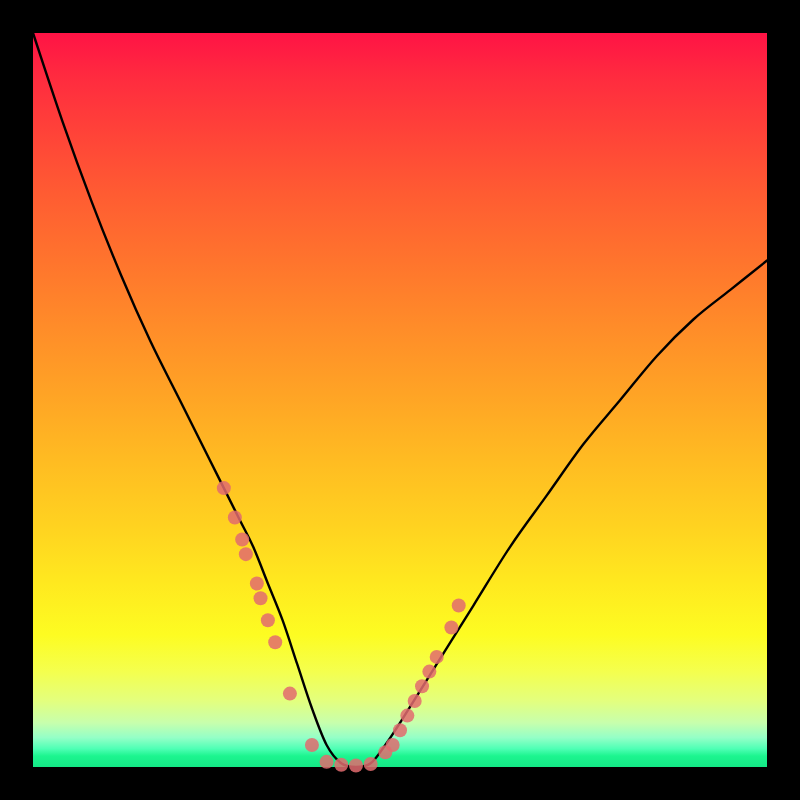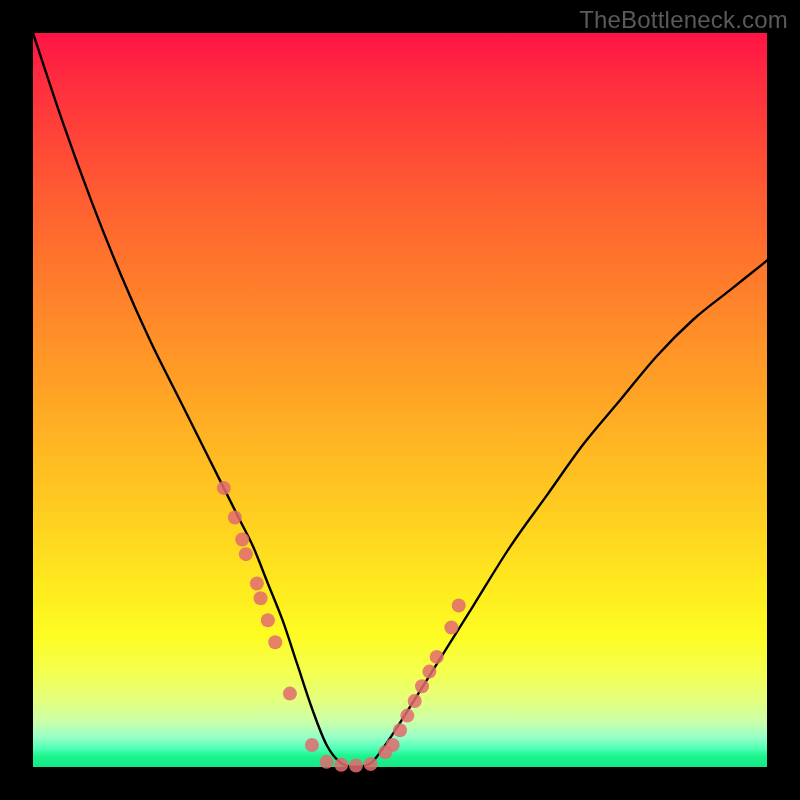--- a/index.html
+++ b/index.html
@@ -62,21 +62,20 @@
     top: 0;
     width: 734px;
     height: 734px;
     overflow: visible;
   }
 </style>
 </head>
 <body>
 
 <div class="frame">
-  <div class="watermark">TheBottleneck.com</div>
 
   <div class="plot">
     <svg class="curve" viewBox="0 0 734 734" preserveAspectRatio="none">
       <path fill="none" stroke="#000000" stroke-width="2.4" stroke-linejoin="round" stroke-linecap="round" d="M 0 0 C 4.8933333333333335 14.680000000000007, 19.57333333333333 59.943333333333385, 29.36 88.08000000000004 C 39.14666666666667 116.2166666666667, 48.93333333333333 143.12999999999994, 58.72 168.81999999999994 C 68.50666666666666 194.50999999999993, 78.29333333333334 218.97666666666663, 88.08 242.21999999999997 C 97.86666666666666 265.4633333333333, 107.65333333333334 287.48333333333335, 117.44 308.28000000000003 C 127.22666666666666 329.0766666666667, 137.01333333333335 347.4266666666667, 146.8 367 C 156.58666666666667 386.5733333333333, 166.37333333333333 406.1466666666667, 176.16 425.72 C 185.94666666666666 445.29333333333335, 198.18 469.75999999999993, 205.52 484.43999999999994 C 212.86 499.11999999999995, 215.30666666666667 502.78999999999996, 220.2 513.8 C 225.0933333333333 524.81, 229.98666666666665 538.2666666666667, 234.88 550.5 C 239.77333333333334 562.7333333333333, 244.66666666666669 573.7433333333333, 249.56000000000003 587.2 C 254.45333333333338 600.6566666666668, 259.3466666666667 616.5600000000001, 264.24 631.24 C 269.1333333333333 645.92, 274.0266666666667 661.8233333333333, 278.92 675.28 C 283.81333333333333 688.7366666666667, 288.7066666666667 702.8050000000001, 293.6 711.98 C 298.49333333333334 721.155, 303.38666666666666 726.6600000000001, 308.28 730.33 C 313.1733333333333 734, 318.06666666666666 734, 322.96 734 C 327.8533333333333 734, 332.74666666666667 734, 337.64 730.33 C 342.5333333333333 726.6600000000001, 347.4266666666667 718.7083333333334, 352.32 711.98 C 357.2133333333333 705.2516666666667, 358.43666666666667 703.4166666666667, 367 689.96 C 375.56333333333333 676.5033333333333, 391.4666666666667 650.8133333333334, 403.70000000000005 631.24 C 415.9333333333334 611.6666666666666, 428.16666666666663 592.0933333333334, 440.4 572.52 C 452.6333333333333 552.9466666666666, 464.8666666666667 532.15, 477.1 513.8 C 489.33333333333337 495.44999999999993, 501.5666666666666 479.5466666666667, 513.8 462.42 C 526.0333333333333 445.29333333333335, 538.2666666666667 426.9433333333334, 550.5 411.04 C 562.7333333333333 395.13666666666666, 574.9666666666667 381.68, 587.2 367 C 599.4333333333334 352.32, 611.6666666666666 336.41666666666663, 623.9 322.96 C 636.1333333333333 309.50333333333333, 648.3666666666667 297.27, 660.6 286.26 C 672.8333333333334 275.25, 685.0666666666666 266.6866666666666, 697.3 256.9 C 709.5333333333333 247.11333333333332, 727.8833333333333 232.43333333333334, 734 227.54000000000002"></path>
       <g>
           <circle cx="190.84" cy="455.08" r="7" fill="#e26b6e" fill-opacity="0.85"></circle>
           <circle cx="201.85000000000002" cy="484.43999999999994" r="7" fill="#e26b6e" fill-opacity="0.85"></circle>
           <circle cx="209.18999999999997" cy="506.46000000000004" r="7" fill="#e26b6e" fill-opacity="0.85"></circle>
           <circle cx="212.85999999999999" cy="521.14" r="7" fill="#e26b6e" fill-opacity="0.85"></circle>
           <circle cx="223.87" cy="550.5" r="7" fill="#e26b6e" fill-opacity="0.85"></circle>

